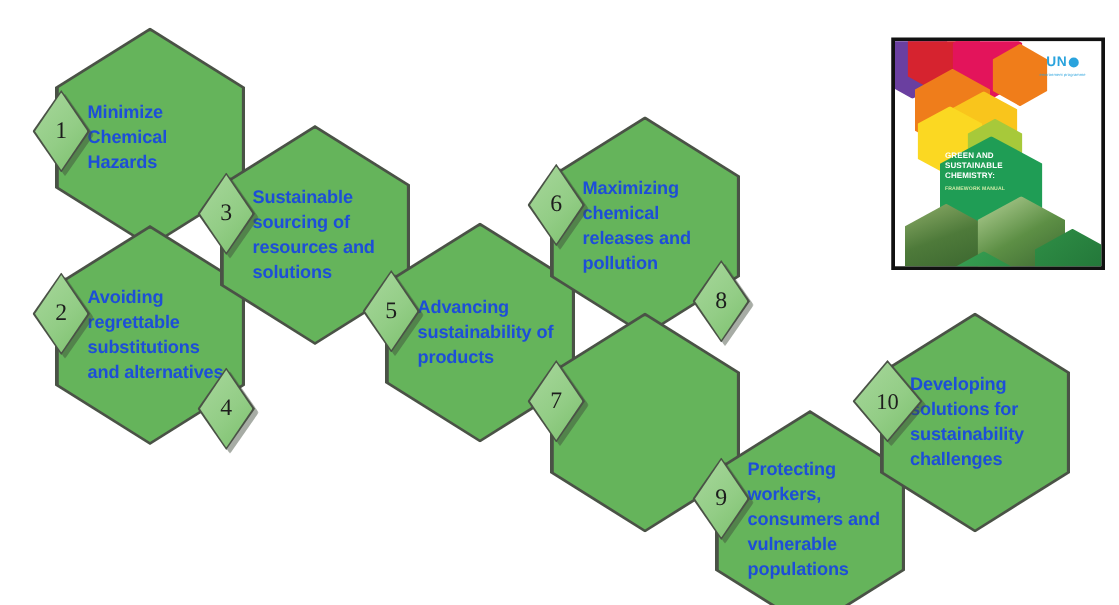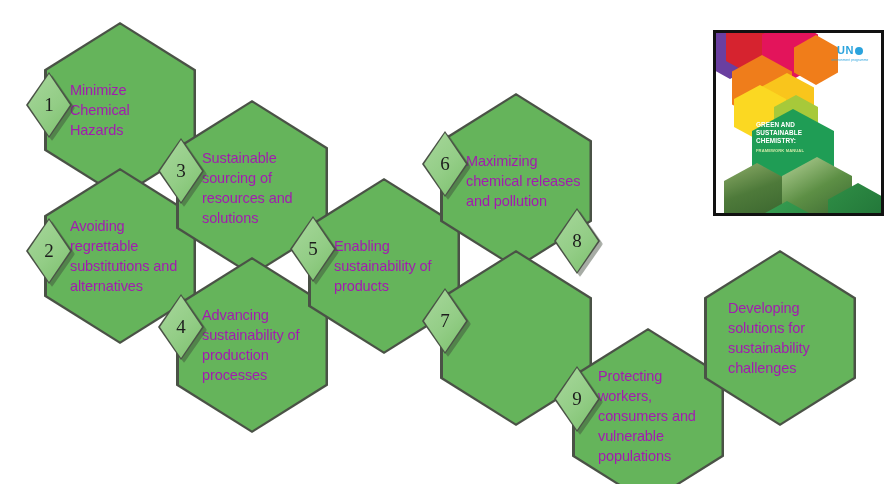--- a/index.html
+++ b/index.html
@@ -25,22 +25,22 @@
   .hex .shape-fill{
     position:absolute;left:2.5px;top:2.5px;right:2.5px;bottom:2.5px;
     background:#65B45B;
     clip-path:polygon(50% 0%,100% 27%,100% 73%,50% 100%,0% 73%,0% 27%);
   }
   .hex .label{
     position:absolute;
     left:26px;right:10px;top:0;bottom:0;
     display:flex;align-items:center;
     font-size:14.5px;
-    font-weight:normal;
-    color:#a21caf;
+    font-weight:bold;
+    color:#1d4ed8;
     line-height:1.38;
     letter-spacing:-0.1px;
   }
   .hex.narrow .label{left:24px;right:8px;}
 
   
   .badge{
     position:absolute;
     width:46px;height:66px;
     z-index:30;
@@ -119,21 +119,21 @@
     <div class="shape-fill"></div>
     <div class="label">Minimize Chemical Hazards</div>
   </div>
   <div class="badge" style="left:26px;top:72px;">
     <div class="d-shadow"></div>
     <div class="d-border"></div>
     <div class="d-fill"></div>
     <div class="num">1</div>
   </div>
 
-  <div class="hex" style="left:44px;top:168px;">
+  <div class="hex" style="left:44px;top:180px;">
     <div class="shape-border"></div>
     <div class="shape-fill"></div>
     <div class="label">Avoiding regrettable substitutions and alternatives</div>
   </div>
   <div class="badge" style="left:26px;top:218px;">
     <div class="d-shadow"></div>
     <div class="d-border"></div>
     <div class="d-fill"></div>
     <div class="num">2</div>
   </div>
@@ -143,36 +143,31 @@
     <div class="shape-fill"></div>
     <div class="label">Sustainable sourcing of resources and solutions</div>
   </div>
   <div class="badge" style="left:158px;top:138px;">
     <div class="d-shadow"></div>
     <div class="d-border"></div>
     <div class="d-fill"></div>
     <div class="num">3</div>
   </div>
 
-  <div class="hex" style="left:176px;top:257px;">
-    <div class="shape-border"></div>
-    <div class="shape-fill"></div>
-    <div class="label">Advancing sustainability of production processes</div>
-  </div>
   <div class="badge" style="left:158px;top:294px;">
     <div class="d-shadow"></div>
     <div class="d-border"></div>
     <div class="d-fill"></div>
     <div class="num">4</div>
   </div>
 
   <div class="hex" style="left:308px;top:178px;">
     <div class="shape-border"></div>
     <div class="shape-fill"></div>
-    <div class="label">Enabling sustainability of products</div>
+    <div class="label">Advancing sustainability of products</div>
   </div>
   <div class="badge" style="left:290px;top:216px;">
     <div class="d-shadow"></div>
     <div class="d-border"></div>
     <div class="d-fill"></div>
     <div class="num">5</div>
   </div>
 
   <div class="hex" style="left:440px;top:93px;">
     <div class="shape-border"></div>
@@ -213,20 +208,26 @@
     <div class="d-shadow"></div>
     <div class="d-border"></div>
     <div class="d-fill"></div>
     <div class="num">9</div>
   </div>
 
   <div class="hex narrow" style="left:704px;top:250px;">
     <div class="shape-border"></div>
     <div class="shape-fill"></div>
     <div class="label">Developing solutions for sustainability challenges</div>
+  </div>
+  <div class="badge wide" style="left:682px;top:288px;">
+    <div class="d-shadow"></div>
+    <div class="d-border"></div>
+    <div class="d-fill"></div>
+    <div class="num">10</div>
   </div>
 
   <div id="cover">
     <div class="sheet"></div>
 
     <div class="chex" style="left:-14px;top:-16px;width:56px;height:62px;background:#6a3fa0;"></div>
     <div class="chex" style="left:10px;top:-20px;width:58px;height:64px;background:#d6232f;"></div>
     <div class="chex" style="left:46px;top:-14px;width:56px;height:62px;background:#e3145b;"></div>
     <div class="chex" style="left:78px;top:2px;width:44px;height:50px;background:#f07d1a;"></div>
     <div class="chex" style="left:16px;top:22px;width:60px;height:66px;background:#ef7d1b;"></div>

